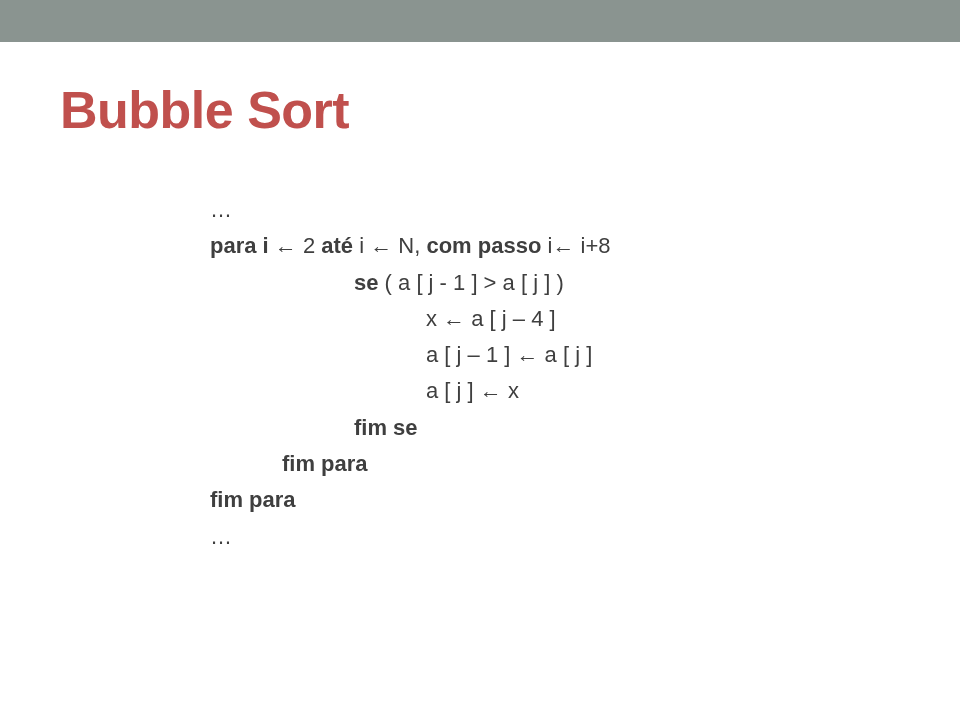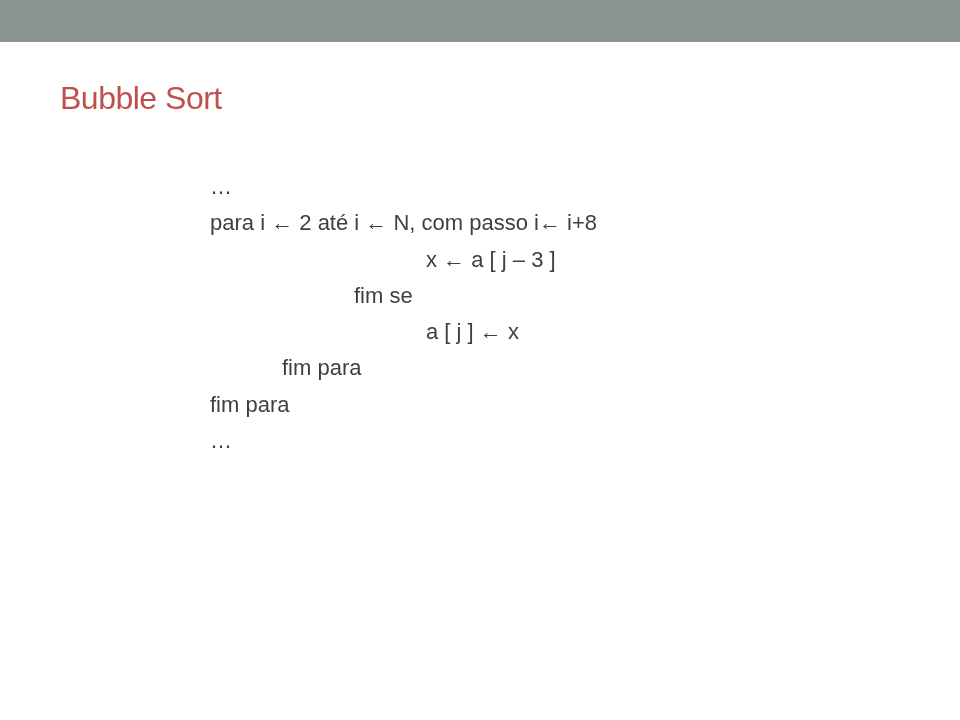--- a/index.html
+++ b/index.html
@@ -17,37 +17,37 @@
     }
     .top-bar {
       width: 100%;
       height: 42px;
       background: #8a9490;
     }
     .content {
       padding: 38px 60px 0 60px;
     }
     .title {
-      font-size: 32px;
-      font-weight: 400;
+      font-size: 52px;
+      font-weight: 700;
       color: #c0504d;
       letter-spacing: -0.5px;
       margin-bottom: 52px;
     }
     .code-block {
       margin-left: 150px;
       color: #3f3f3f;
       font-size: 22px;
       line-height: 1.65;
     }
     .code-line {
       white-space: nowrap;
     }
     .bold {
-      font-weight: 400;
+      font-weight: 700;
     }
     .indent-1 { padding-left: 72px; }
     .indent-2 { padding-left: 144px; }
     .indent-3 { padding-left: 216px; }
   </style>
 </head>
 <body>
 
 <div class="top-bar"></div>
 
@@ -56,23 +56,27 @@
 
   <div class="code-block">
 
     <div class="code-line">…</div>
 
     <div class="code-line">
       <span class="bold">para i </span><span>←</span><span> 2 </span><span class="bold">até</span><span> i </span><span>←</span><span> N, </span><span class="bold">com passo</span><span> i</span><span>←</span><span> i+8</span>
     </div>
 
 
+    <div class="code-line indent-2">
+      <span class="bold">se</span><span> ( a [ j - 1 ] &gt; a [ j ] )</span>
+    </div>
 
-    <div class="code-line indent-3">x ← a [ j – 3 ]</div>
+    <div class="code-line indent-3">x ← a [ j – 4 ]</div>
+    <div class="code-line indent-3">a [ j – 1 ] ← a [ j ]</div>
+    <div class="code-line indent-3">a [ j ] ← x</div>
+
     <div class="code-line indent-2 bold">fim se</div>
-
-    <div class="code-line indent-3">a [ j ] ← x</div>
     <div class="code-line indent-1 bold">fim para</div>
     <div class="code-line bold">fim para</div>
     <div class="code-line">…</div>
 
   </div>
 </div>
 
 </body></html>

